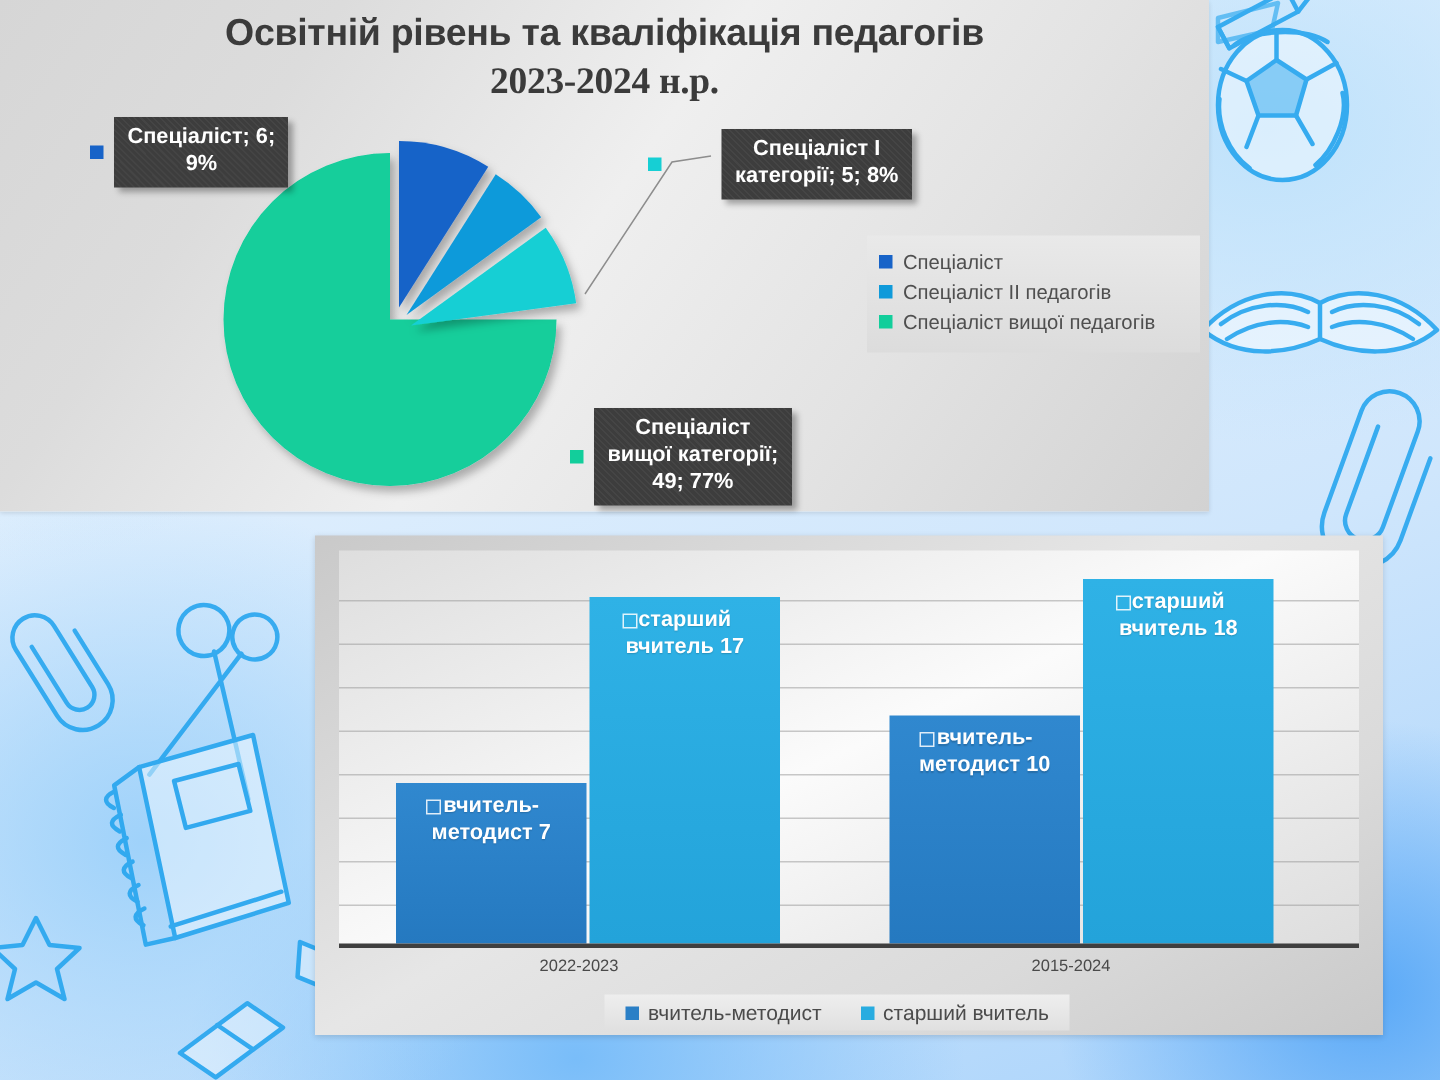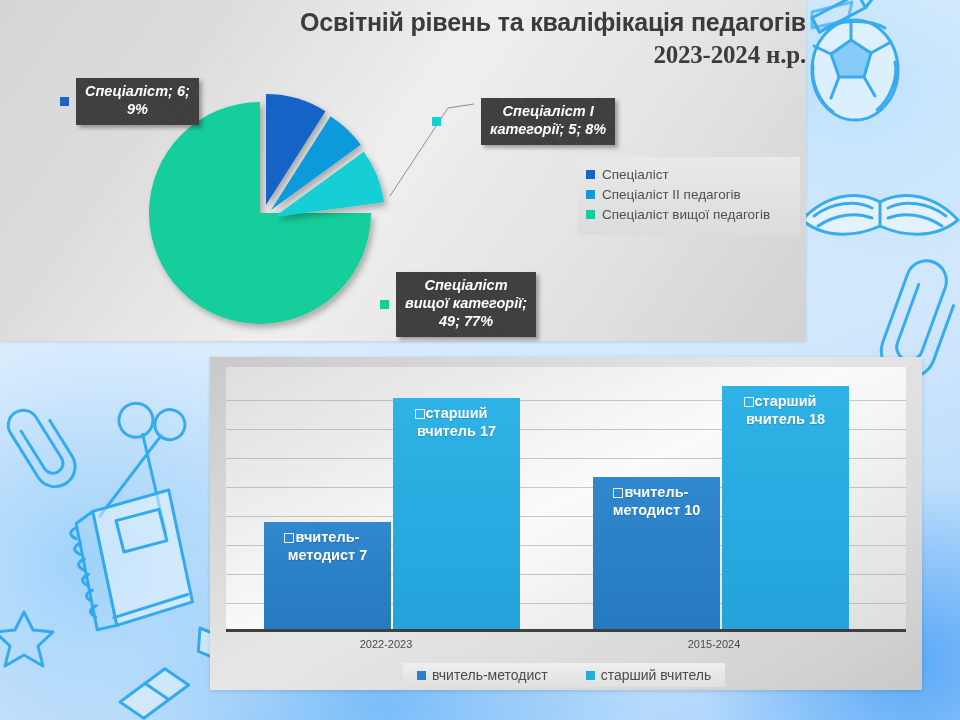--- a/index.html
+++ b/index.html
@@ -22,39 +22,39 @@
   }
   .bg-art{position:absolute;inset:0;opacity:.85;}
 
   
   .panel-pie{
     position:absolute;left:0;top:0;width:806px;height:341px;
     background:linear-gradient(125deg,#d6d6d6 0%,#dcdcdc 22%,#efefef 48%,#e3e3e3 72%,#d2d2d2 100%);
     box-shadow:0 1px 3px rgba(0,0,0,.12);
   }
   .pie-title{
-    position:absolute;left:0;top:6px;width:806px;text-align:right;
+    position:absolute;left:0;top:6px;width:806px;text-align:center;
     font-size:25px;font-weight:bold;color:#3b3b3b;line-height:1.3;
     letter-spacing:-.2px;
   }
   .pie-title .l2{display:block;font-family:Liberation Serif, serif;}
 
   
   .pie-wrap{position:absolute;left:120px;top:85px;width:290px;height:250px;}
   .legend-pie{
     position:absolute;left:578px;top:157px;width:222px;
     background:linear-gradient(180deg,#e9e9e9,#dcdcdc);
     padding:6px 4px 8px 6px;box-sizing:border-box;
   }
   .legend-pie .row{display:flex;align-items:center;gap:7px;margin:4px 0 5px 2px;}
   .legend-pie .sw{width:9px;height:9px;flex:0 0 9px;}
   .legend-pie .lab{font-size:13.5px;color:#4f4f4f;white-space:nowrap;}
 
   
-  .callout{position:absolute;display:flex;align-items:center;gap:7px;font-style:italic;}
+  .callout{position:absolute;display:flex;align-items:center;gap:7px;}
   .callout .sq{width:9px;height:9px;flex:0 0 9px;}
   .callout .bx{
     background:
       repeating-linear-gradient(45deg, rgba(255,255,255,.045) 0 1px, rgba(0,0,0,0) 1px 3px),
       #3d3d3d;
     color:#fff;font-weight:bold;font-size:14.5px;line-height:1.24;
     padding:5px 9px 6px;text-align:center;
     box-shadow:3px 3px 4px rgba(0,0,0,.32);
     white-space:pre-line;
   }
@@ -80,21 +80,21 @@
   }
   .bar .bmark{
     position:absolute;width:8px;height:8px;border:1px solid rgba(255,255,255,.85);
     background:transparent;
   }
   .cat-row{position:absolute;left:16px;top:281px;width:680px;height:22px;}
   .cat{position:absolute;font-size:11px;color:#4a4a4a;text-align:center;}
   .legend-bar{
     position:absolute;left:193px;top:306px;
     background:linear-gradient(180deg,#eeeeee,#e0e0e0);
-    padding:4px 14px;display:flex;gap:38px;align-items:center;
+    padding:4px 14px;display:flex;gap:26px;align-items:center;
   }
   .legend-bar .row{display:flex;align-items:center;gap:6px;}
   .legend-bar .sw{width:9px;height:9px;}
   .legend-bar .lab{font-size:14px;color:#4b4b4b;white-space:nowrap;}
 </style>
 </head>
 <body>
 
 <div id="slide">
 
@@ -202,21 +202,21 @@
     <svg class="leader" style="left:388px;top:92px;width:90px;height:110px;">
       <polyline points="2,104 60,16 86,12"></polyline>
     </svg>
 
     <div class="callout" style="left:60px;top:78px;">
       <span class="sq" style="background:#1763c8"></span>
       <span class="bx">Спеціаліст; 6;
 9%</span>
     </div>
 
-    <div class="callout" style="left:432px;top:98px;gap:40px;">
+    <div class="callout" style="left:432px;top:86px;gap:40px;">
       <span class="sq" style="background:#16cfd4"></span>
       <span class="bx">Спеціаліст І
 категорії; 5; 8%</span>
     </div>
 
 
     <div class="callout" style="left:380px;top:272px;">
       <span class="sq" style="background:#12ce9b"></span>
       <span class="bx">Спеціаліст
 вищої категорії;

